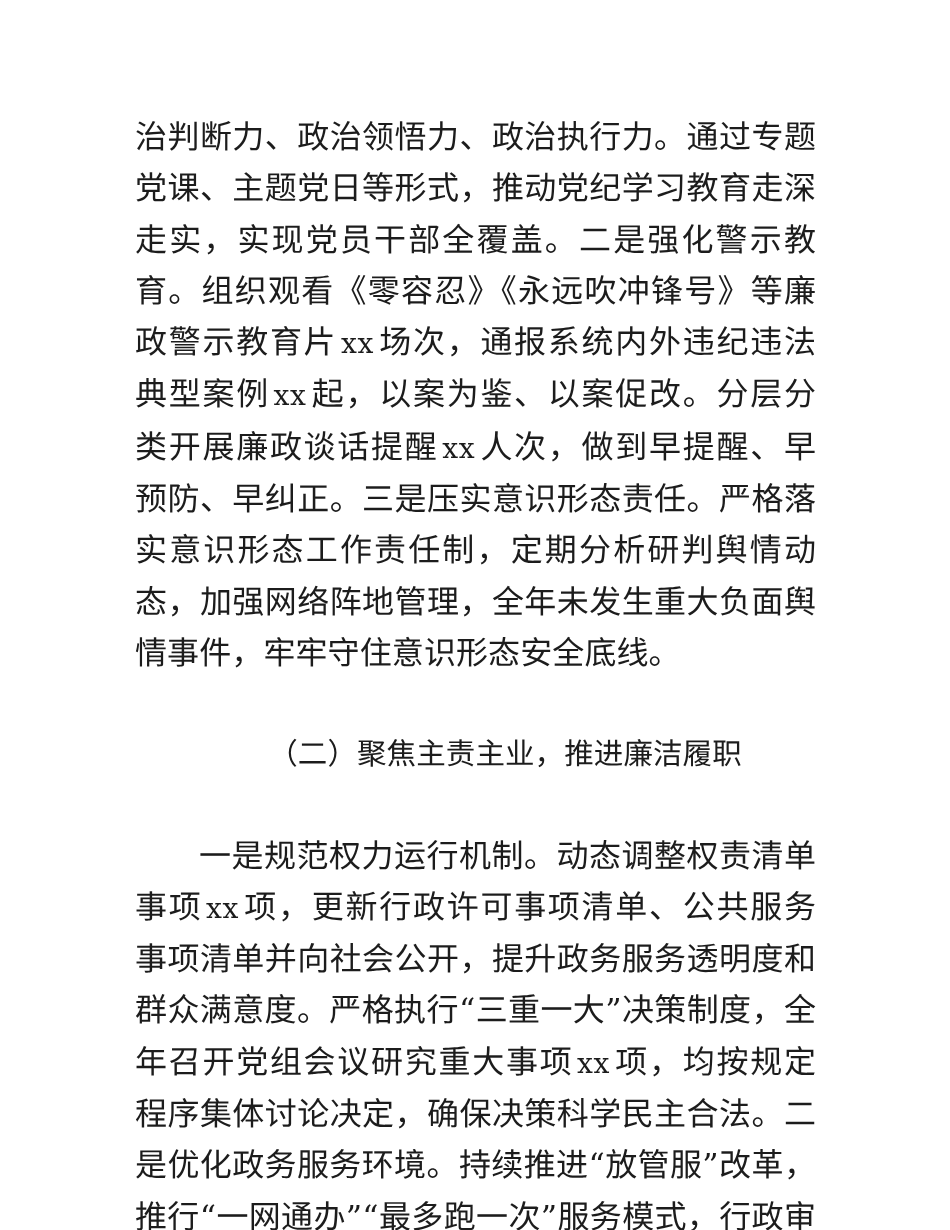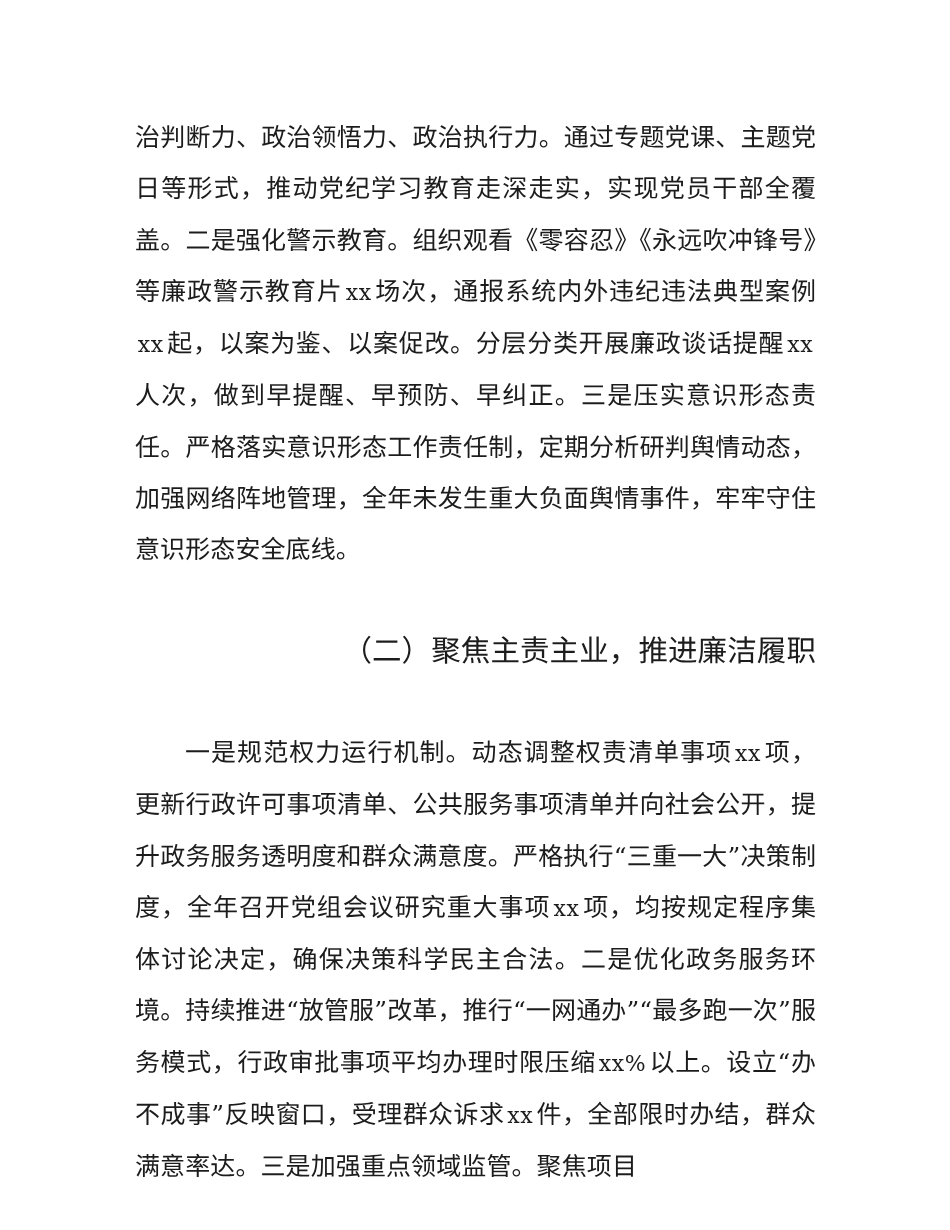--- a/index.html
+++ b/index.html
@@ -26,21 +26,21 @@
   
   .text-column {
     position: absolute;
     left: 135px;
     top: 112px;
     width: 681px;
   }
 
   .para {
     font-family: "DejaVu Serif", "Liberation Serif", serif;
-    font-size: 25px;
+    font-size: 32px;
     line-height: 51.3px;
     color: #1c1c1c;
     text-align: justify;
     text-justify: inter-character;
     text-align-last: left;
     margin: 0;
     letter-spacing: 0.1px;
     -webkit-font-smoothing: antialiased;
   }
 
@@ -54,21 +54,21 @@
     text-indent: 0;
   }
 
   .heading {
     font-family: "DejaVu Serif", "Liberation Serif", serif;
     font-size: 29.5px;
     line-height: 51.3px;
     color: #1c1c1c;
     text-indent: 2em;
     margin: 0;
-    text-align: right;
+    text-align: center;
     letter-spacing: 0.1px;
   }
 
   
   .gap-after-para   { height: 50px; }
   .gap-after-head   { height: 50px; }
 
   
   .latin {
     font-family: "DejaVu Serif", "Liberation Serif", serif;

